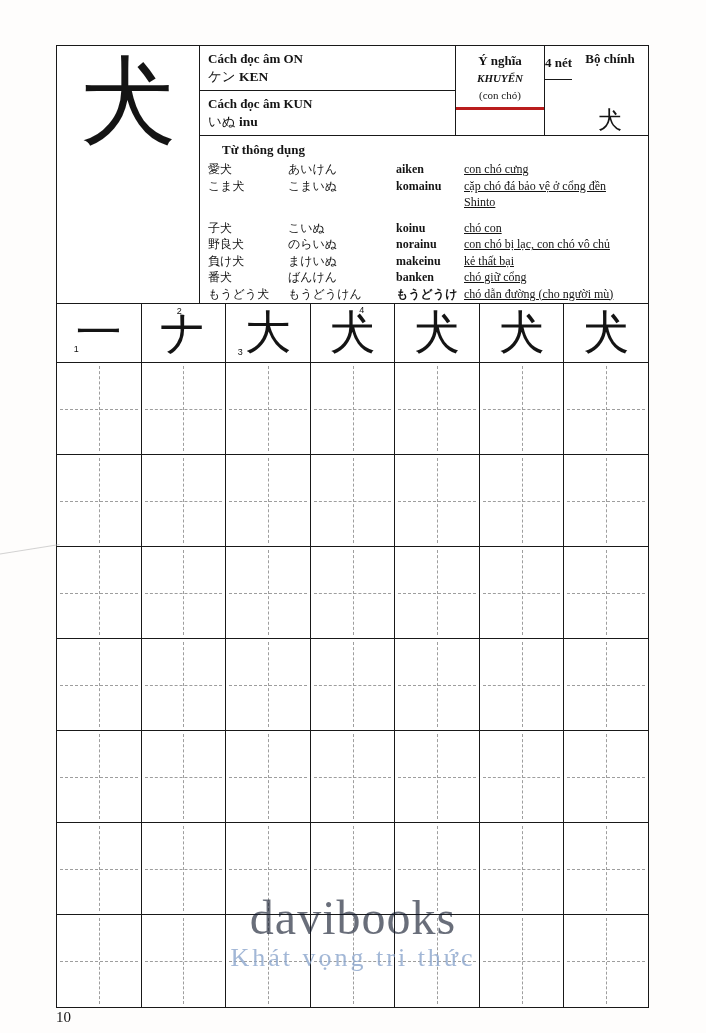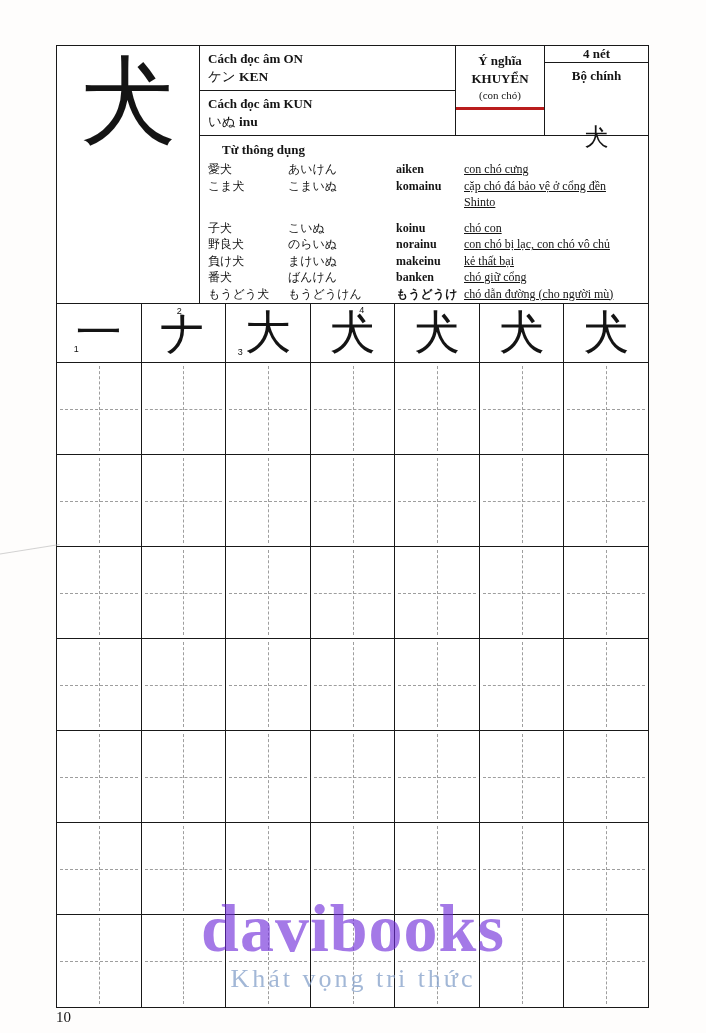--- a/index.html
+++ b/index.html
@@ -25,25 +25,25 @@
   .readings-row { height:90px; display:flex; border-bottom:1px solid #191919; }
   .reading-col { width:256px; border-right:1px solid #191919; display:flex; flex-direction:column; }
   .on-cell { height:45px; border-bottom:1px solid #191919; padding:4px 8px 0; }
   .kun-cell { flex:1; padding:4px 8px 0; }
   .cell-label { font-weight:bold; font-size:13px; line-height:17px; }
   .reading-line { font-size:13.5px; line-height:19px; }
   .reading-line b { font-weight:bold; }
 
   .meaning-col { width:89px; border-right:1px solid #191919; display:flex; flex-direction:column; }
   .meaning-box { height:64px; border-bottom:3px solid #b91c1c; text-align:center; padding-top:6px; }
-  .meaning-main { font-weight:bold; font-size:13px; line-height:19px; }
+  .meaning-main { font-weight:bold; font-size:11px; line-height:19px;font-style:italic; }
   .meaning-note { font-size:11px; line-height:15px; }
   .meaning-rest { flex:1; }
 
-  .strokes-col { flex:1; display:flex; flex-direction:column; }
+  .strokes-col { flex:1; display:flex; }
   .strokes-cell { height:34px; border-bottom:1px solid #191919; display:flex; align-items:center; justify-content:center; font-weight:bold; font-size:13px; }
   .radical-cell { flex:1; display:flex; flex-direction:column; align-items:center; padding-top:4px;gap:38px; }
   .radical-glyph { font-size:24px; line-height:1.2; margin-top:1px; }
 
   
   .vocab-section { flex:1; padding:6px 8px 0 8px; overflow:hidden; }
   .vocab-title { font-weight:bold; font-size:13px; line-height:16px; margin-bottom:3px;margin-left:14px; }
   .vocab-row { display:flex; font-size:12px; line-height:16.5px; }
   .vocab-rows .vocab-row:nth-child(2) { margin-bottom:9px; }
   .v-word { width:80px; }
@@ -63,21 +63,21 @@
   .sc1 .stroke-num { left:20%; bottom:14%; }
   .sc2 .stroke-num { left:42%; top:3%; }
   .sc3 .stroke-num { left:14%; bottom:8%; }
   .sc4 .stroke-num { left:58%; top:2%; }
   .practice-cell::before { content:""; position:absolute; left:3px; right:3px; top:50%; border-top:1.2px dashed #9e9e9e; }
   .practice-cell::after  { content:""; position:absolute; top:3px; bottom:3px; left:50%; border-left:1.2px dashed #9e9e9e; }
 
   
   .page-number { position:absolute; left:56px; top:1009px; font-size:15px; }
   .watermark { position:absolute; left:0; width:100%; top:893px; text-align:center; pointer-events:none; }
-  .wm1 { font-size:68px; line-height:1.05; color:#6d28d9; opacity:.62; letter-spacing:1px;font-weight:bold; }
+  .wm1 { font-size:48px; line-height:1.05; color:#0f172a; opacity:.62; letter-spacing:1px; }
   .wm2 { font-size:26px; color:#8ca6cd; opacity:.8; letter-spacing:3px; margin-top:0px; }
   .scan-line { position:absolute; left:-4px; top:549px; width:64px; border-top:1px solid #b5b5b5; transform:rotate(-9deg); opacity:.6; }
 </style>
 </head>
 <body>
 
 <div class="sheet">
 
   <div class="content">
 

